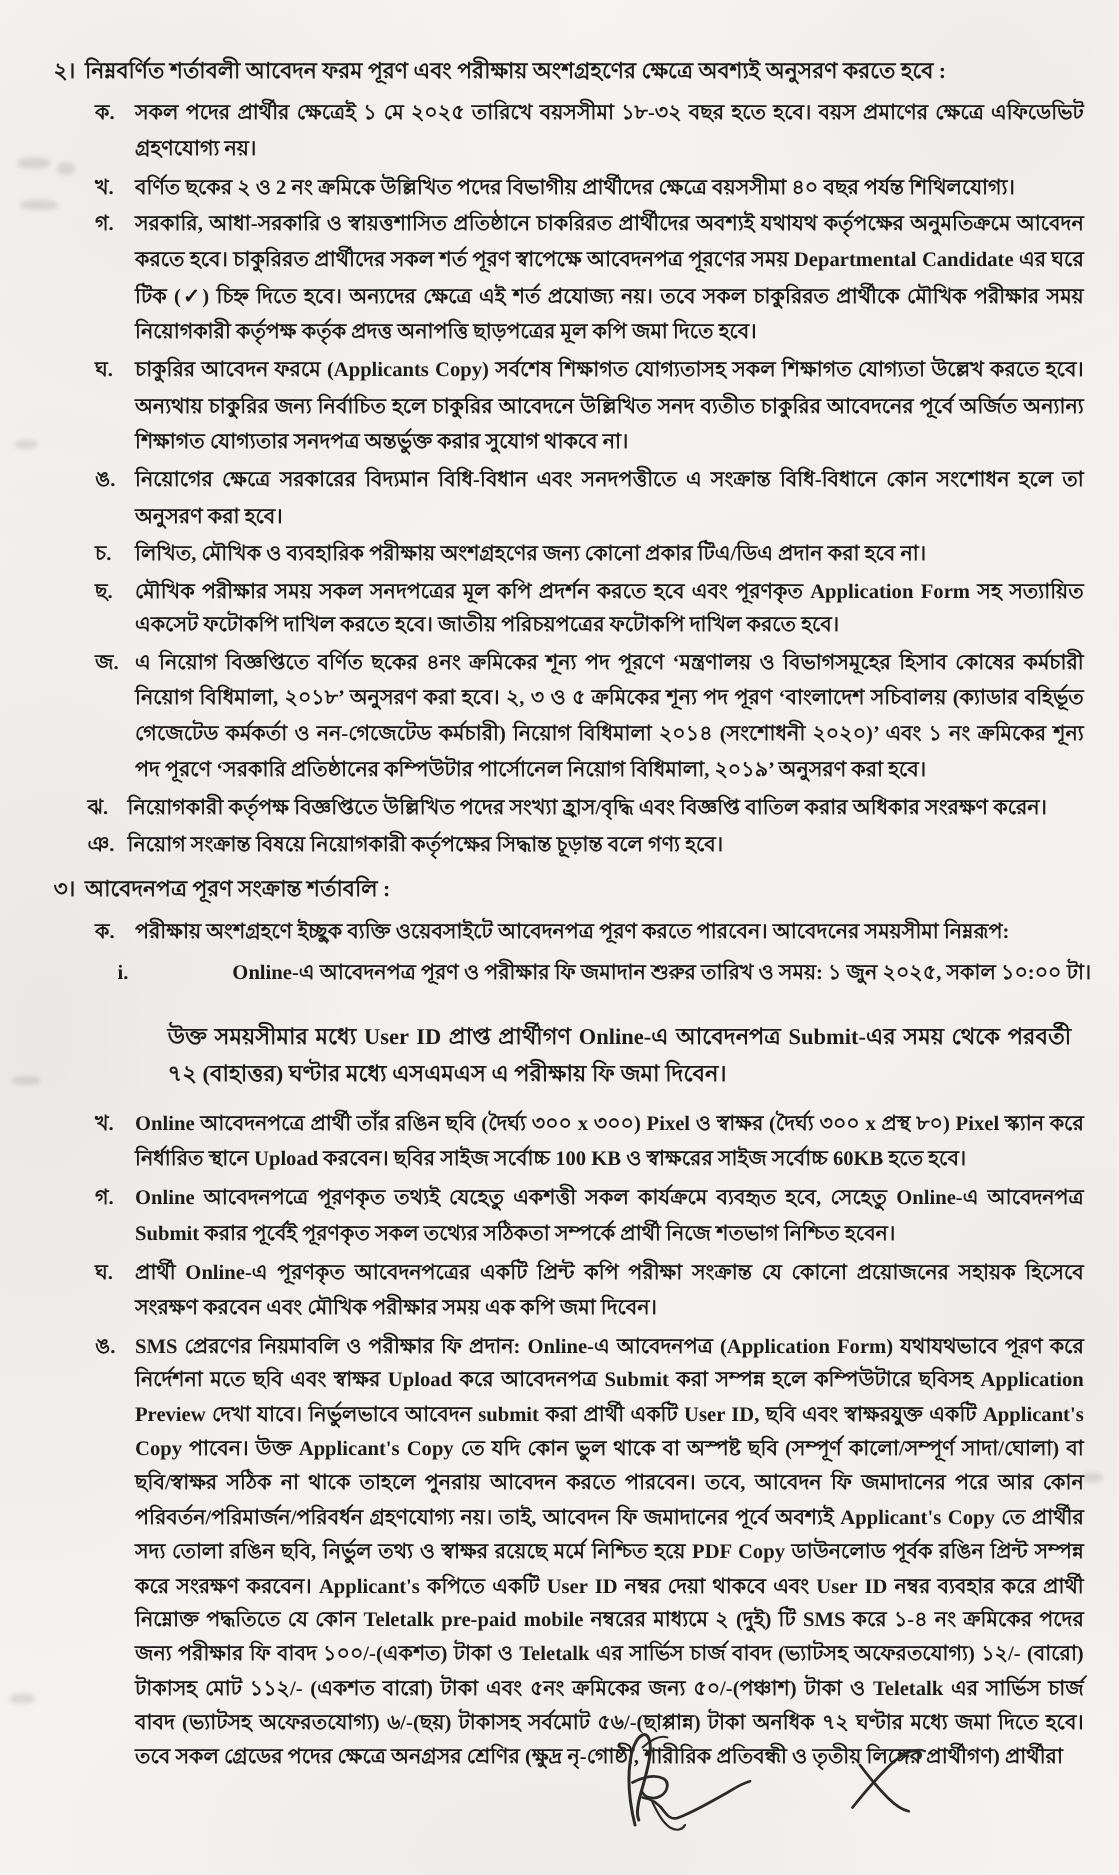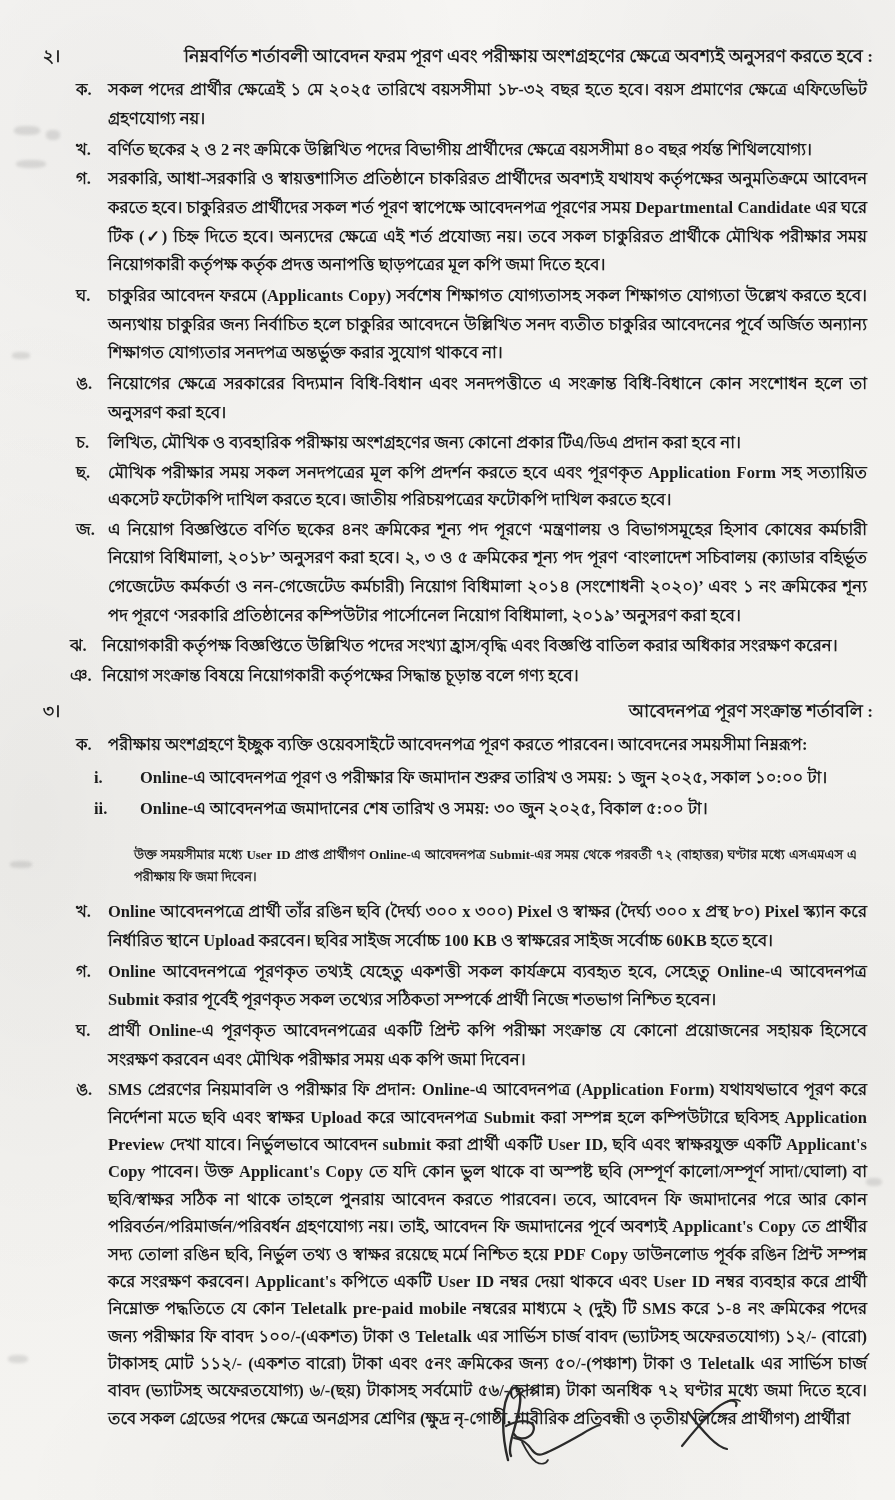--- a/index.html
+++ b/index.html
@@ -51,21 +51,20 @@
     line-height: 1.62;
     text-align: right;
     padding-right: 8px;
     letter-spacing: -0.2px;
   }
   .section-title {
     flex: 1 1 auto;
     font-size: 17.5px;
     font-weight: 700;
     line-height: 1.62;
-    text-align: right;
   }
 
   
   .items { margin: 0; padding: 0; }
   .item {
     display: flex;
     align-items: flex-start;
     margin-bottom: 2px;
   }
   .item-marker {
@@ -104,29 +103,29 @@
     font-size: 16.5px;
     font-weight: 600;
     line-height: 1.66;
     font-style: normal;
   }
   .roman-text {
     flex: 1 1 auto;
     font-size: 16.5px;
     font-weight: 600;
     line-height: 1.66;
-    text-align: left;
+    text-align: right;
   }
 
   
   .note-para {
     margin: 22px 0 10px 0;
     padding-left: 100px;
     padding-right: 16px;
-    font-size: 13px;
+    font-size: 18px;
     font-weight: 600;
     line-height: 1.70;
     text-align: justify;
   }
 
   .tall-line { line-height: 1.74; }
 
   
   .signatures {
     position: absolute;
@@ -235,24 +234,20 @@
 
       <div class="item indent-a">
         <div class="item-marker">ক.</div>
         <div class="item-body tall-line">পরীক্ষায় অংশগ্রহণে ইচ্ছুক ব্যক্তি ওয়েবসাইটে আবেদনপত্র পূরণ করতে পারবেন। আবেদনের সময়সীমা নিম্নরূপ:</div>
       </div>
 
       <div class="roman-list">
         <div class="roman-item">
           <div class="roman-marker">i.</div>
           <div class="roman-text">Online-এ আবেদনপত্র পূরণ ও পরীক্ষার ফি জমাদান শুরুর তারিখ ও সময়: ১ জুন ২০২৫, সকাল ১০:০০ টা।</div>
-        </div>
-        <div class="roman-item">
-          <div class="roman-marker">ii.</div>
-          <div class="roman-text">Online-এ আবেদনপত্র জমাদানের শেষ তারিখ ও সময়: ৩০ জুন ২০২৫, বিকাল ৫:০০ টা।</div>
         </div>
       </div>
 
       <div class="note-para">উক্ত সময়সীমার মধ্যে User ID প্রাপ্ত প্রার্থীগণ Online-এ আবেদনপত্র Submit-এর সময় থেকে পরবর্তী ৭২ (বাহাত্তর) ঘণ্টার মধ্যে এসএমএস এ পরীক্ষায় ফি জমা দিবেন।</div>
 
       <div class="item indent-a">
         <div class="item-marker">খ.</div>
         <div class="item-body tall-line">Online আবেদনপত্রে প্রার্থী তাঁর রঙিন ছবি (দৈর্ঘ্য ৩০০ x ৩০০) Pixel ও স্বাক্ষর (দৈর্ঘ্য ৩০০ x প্রস্থ ৮০) Pixel স্ক্যান করে নির্ধারিত স্থানে Upload করবেন। ছবির সাইজ সর্বোচ্চ 100 KB ও স্বাক্ষরের সাইজ সর্বোচ্চ 60KB হতে হবে।</div>
       </div>
 

